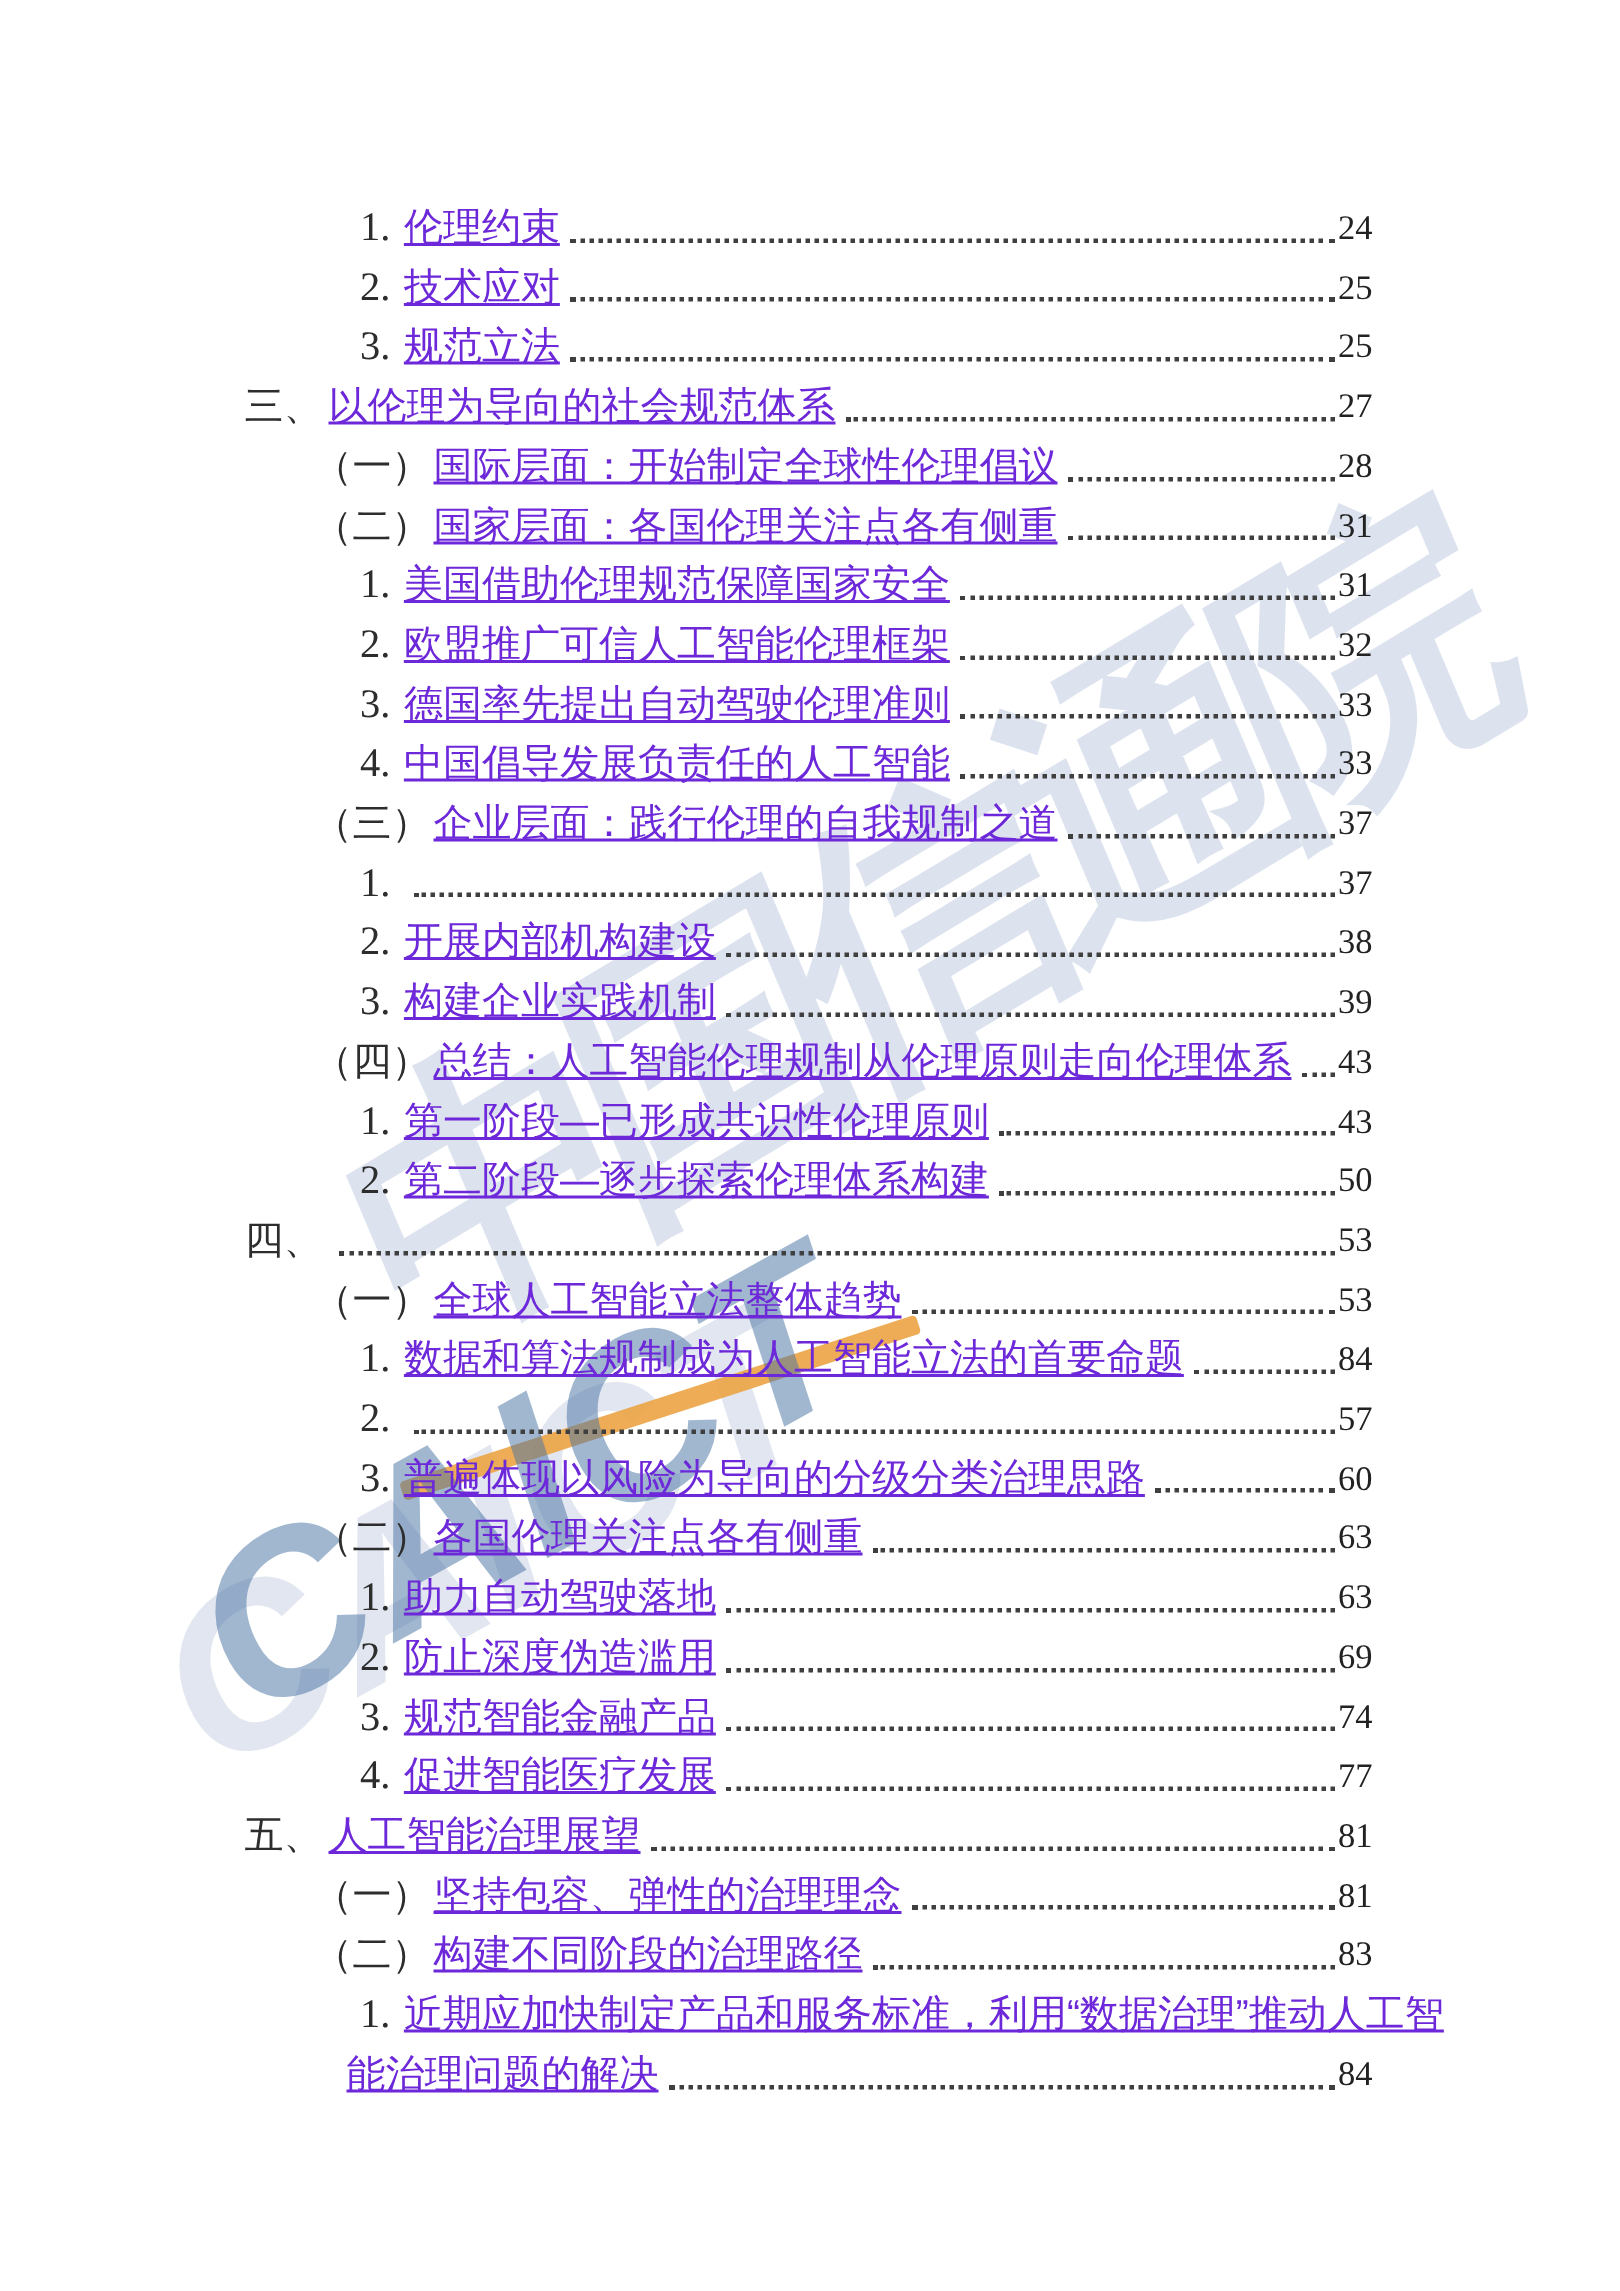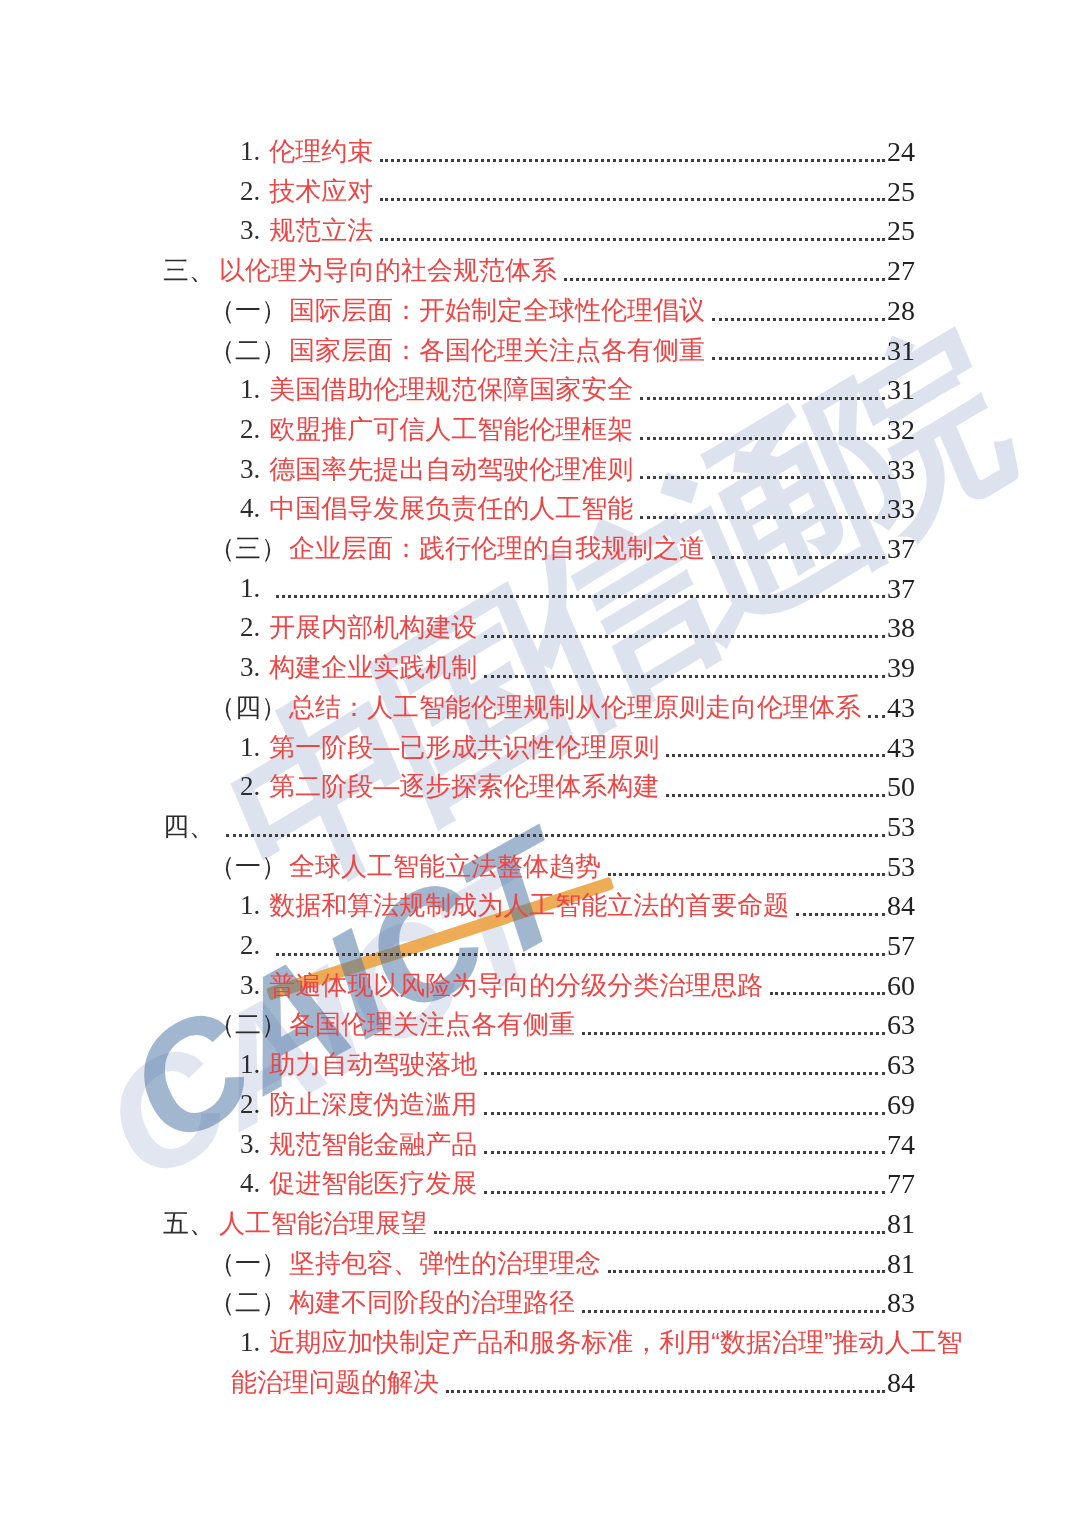--- a/index.html
+++ b/index.html
@@ -82,34 +82,35 @@
     font-family: "Liberation Serif", "Liberation Sans", serif;
     font-size: 27px;
     color: #2d2d2d;
     margin-right: 9px;
     white-space: nowrap;
     flex: 0 0 auto;
   }
   .title {
     font-family: "Liberation Sans", sans-serif;
     font-size: 26px;
-    color: #ef4444;
+    color: #6d28d9;
     white-space: nowrap;
     flex: 0 0 auto;
+    text-decoration: underline;
   }
   .leader {
     flex: 1 1 auto;
     min-width: 0;
     border-bottom: 3px dotted #3f3f3f;
     margin: 0 2px 10px 7px;
     height: 0;
   }
   .pg {
     font-family: "Liberation Serif", serif;
-    font-size: 28px;
+    font-size: 23px;
     color: #222222;
     white-space: nowrap;
     flex: 0 0 auto;
   }
   .lvl1 { padding-left: 0; }
   .lvl1 .num { font-family: "Liberation Sans", sans-serif; font-size: 26px; margin-right: 4px; }
   .lvl2 { padding-left: 46px; }
   .lvl2 .num { font-family: "Liberation Sans", sans-serif; font-size: 26px; margin-right: 2px; }
   .lvl3 { padding-left: 77px; }
   .lvl3c { padding-left: 68px; justify-content: flex-end; }

